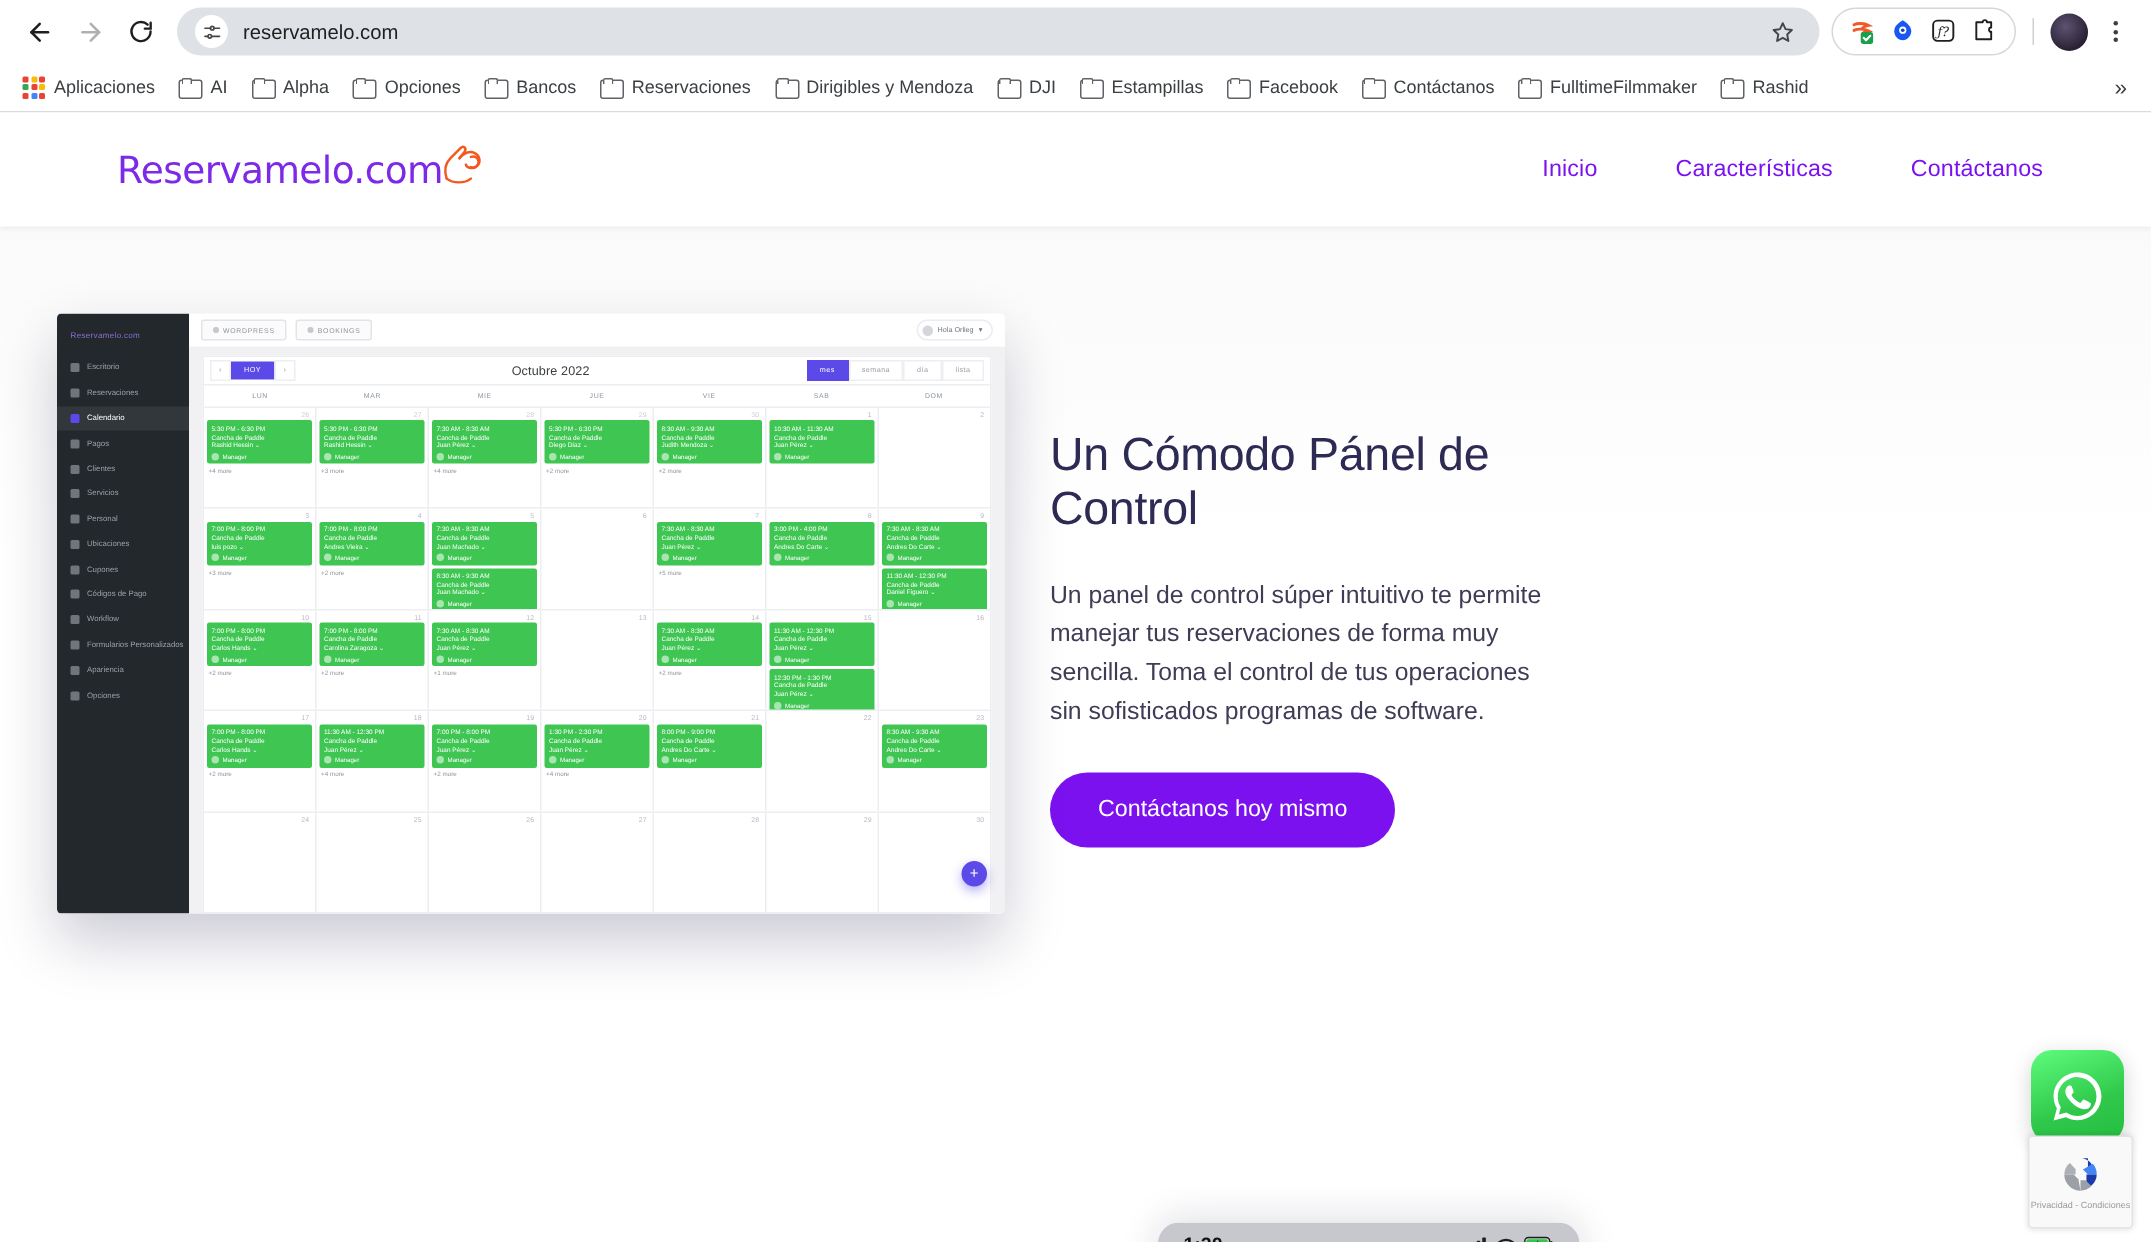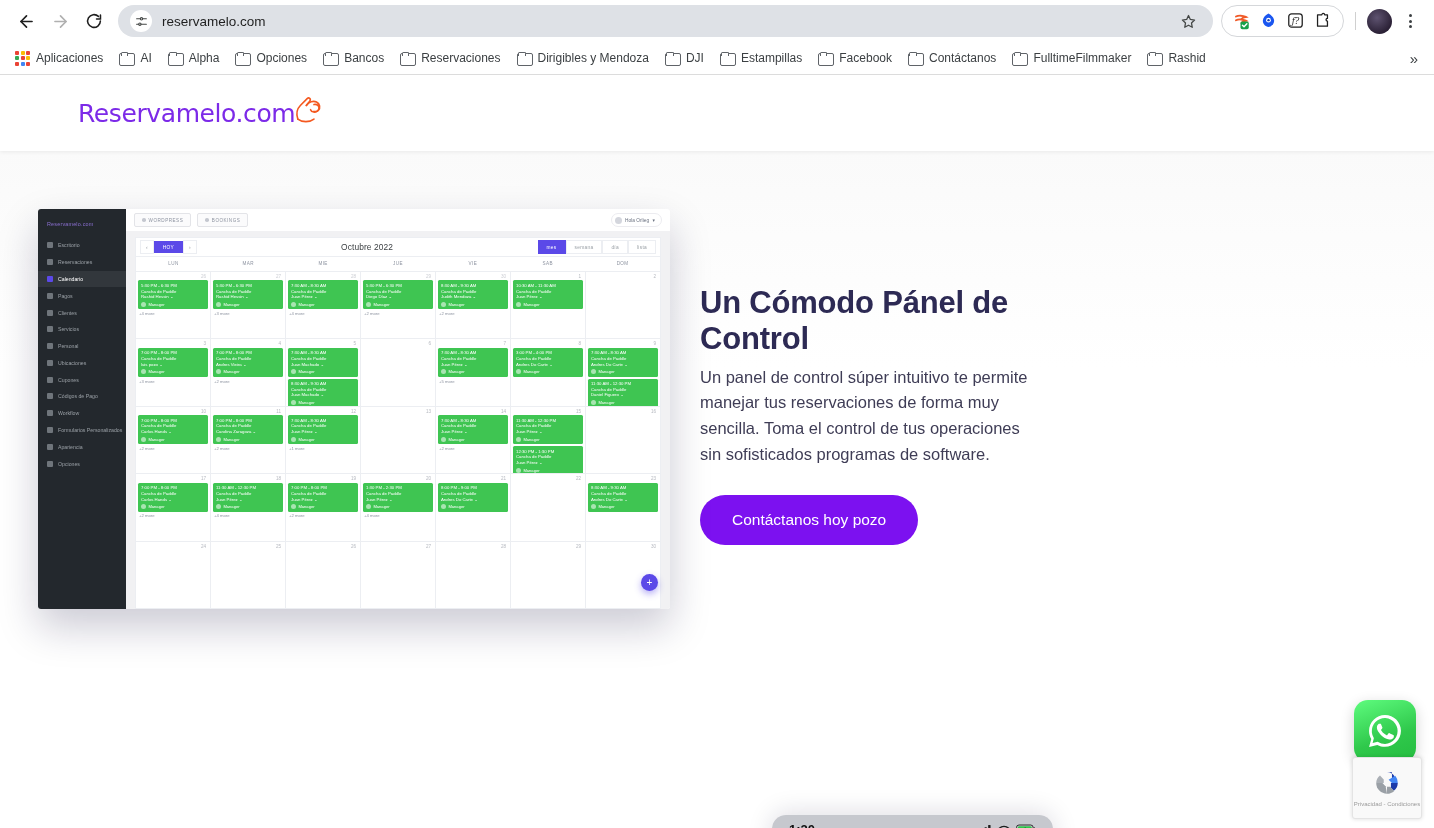--- a/index.html
+++ b/index.html
@@ -178,26 +178,26 @@
     padding-left: 8px;
   }
   .hero-copy {
     width: 540px;
     padding-top: 76px;
   }
   .hero-title {
     font-size: 31px;
     line-height: 1.16;
     color: #2d2a54;
-    font-weight: 700;
+    font-weight: 400;
     letter-spacing: -0.2px;
     max-width: 330px;
   }
   .hero-para {
-    margin-top: 8px;
+    margin-top: 28px;
     font-size: 16.5px;
     line-height: 1.55;
     color: #3f3d56;
     max-width: 335px;
   }
   .hero-cta {
     display: inline-block;
     margin-top: 28px;
     background: #7c11f0;
     color: #fff;
@@ -522,20 +522,25 @@
       <span class="logo-text">Reservamelo.com</span>
       <span class="logo-mark">
         <svg width="38" height="34" viewBox="0 0 44 40" fill="none" stroke="#f4581f" stroke-width="1.9" stroke-linecap="round" stroke-linejoin="round">
           <path d="M10 33 C8 27 9 21 13 17 L21 9 c2-2 5 0 3 3 l-4 5"></path>
           <path d="M20 17 c3-4 8-6 12-4 4 2 5 7 2 10 -3 3-8 2-9-1"></path>
           <path d="M10 33 c5 4 14 4 19 0"></path>
           <path d="M29 24 c3 1 6-1 6-4 0-3-3-5-6-4"></path>
         </svg>
       </span>
     </div>
+    <nav class="site-nav">
+      <a class="nav-link">Inicio</a>
+      <a class="nav-link">Características</a>
+      <a class="nav-link">Contáctanos</a>
+    </nav>
   </div>
 
   <div class="hero">
 
     <div class="hero-figure">
       <div class="mock">
 
         <div class="mock-side">
           <div class="mock-side-logo">Reservamelo.com</div>
           <div class="side-item">
@@ -1009,21 +1014,21 @@
           </div>
         </div>
 
         <div class="fab">+</div>
       </div>
     </div>
 
     <div class="hero-copy">
       <h1 class="hero-title">Un Cómodo Pánel de Control</h1>
       <p class="hero-para">Un panel de control súper intuitivo te permite manejar tus reservaciones de forma muy sencilla. Toma el control de tus operaciones sin sofisticados programas de software.</p>
-      <button class="hero-cta">Contáctanos hoy pozo</button>
+      <button class="hero-cta">Contáctanos hoy mismo</button>
     </div>
   </div>
 
   <div class="phone">
     <div class="phone-status">
       <span class="phone-time">1:20</span>
       <span class="phone-icons">
         <svg width="15" height="11" viewBox="0 0 16 12">
           <rect x="0" y="8" width="2.6" height="4" rx="0.7" fill="#1f1f1f"></rect>
           <rect x="4" y="6" width="2.6" height="6" rx="0.7" fill="#1f1f1f"></rect>

